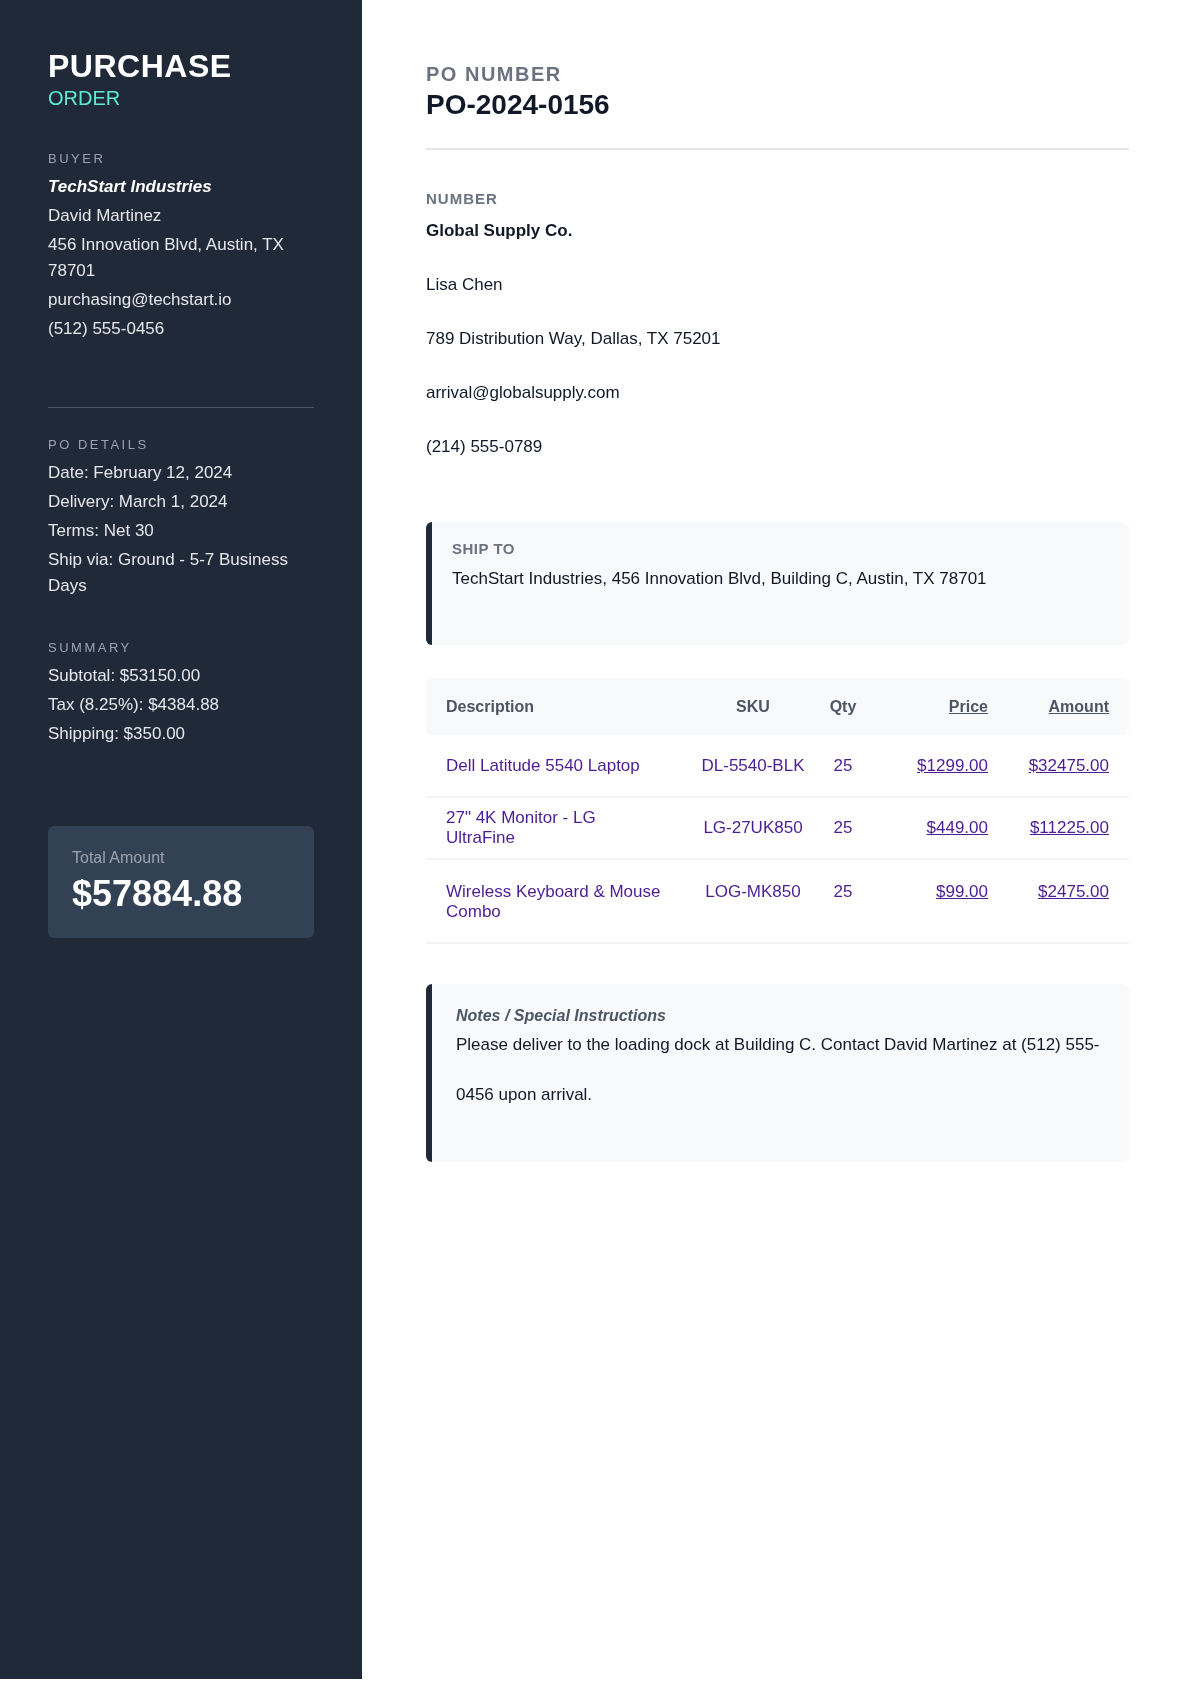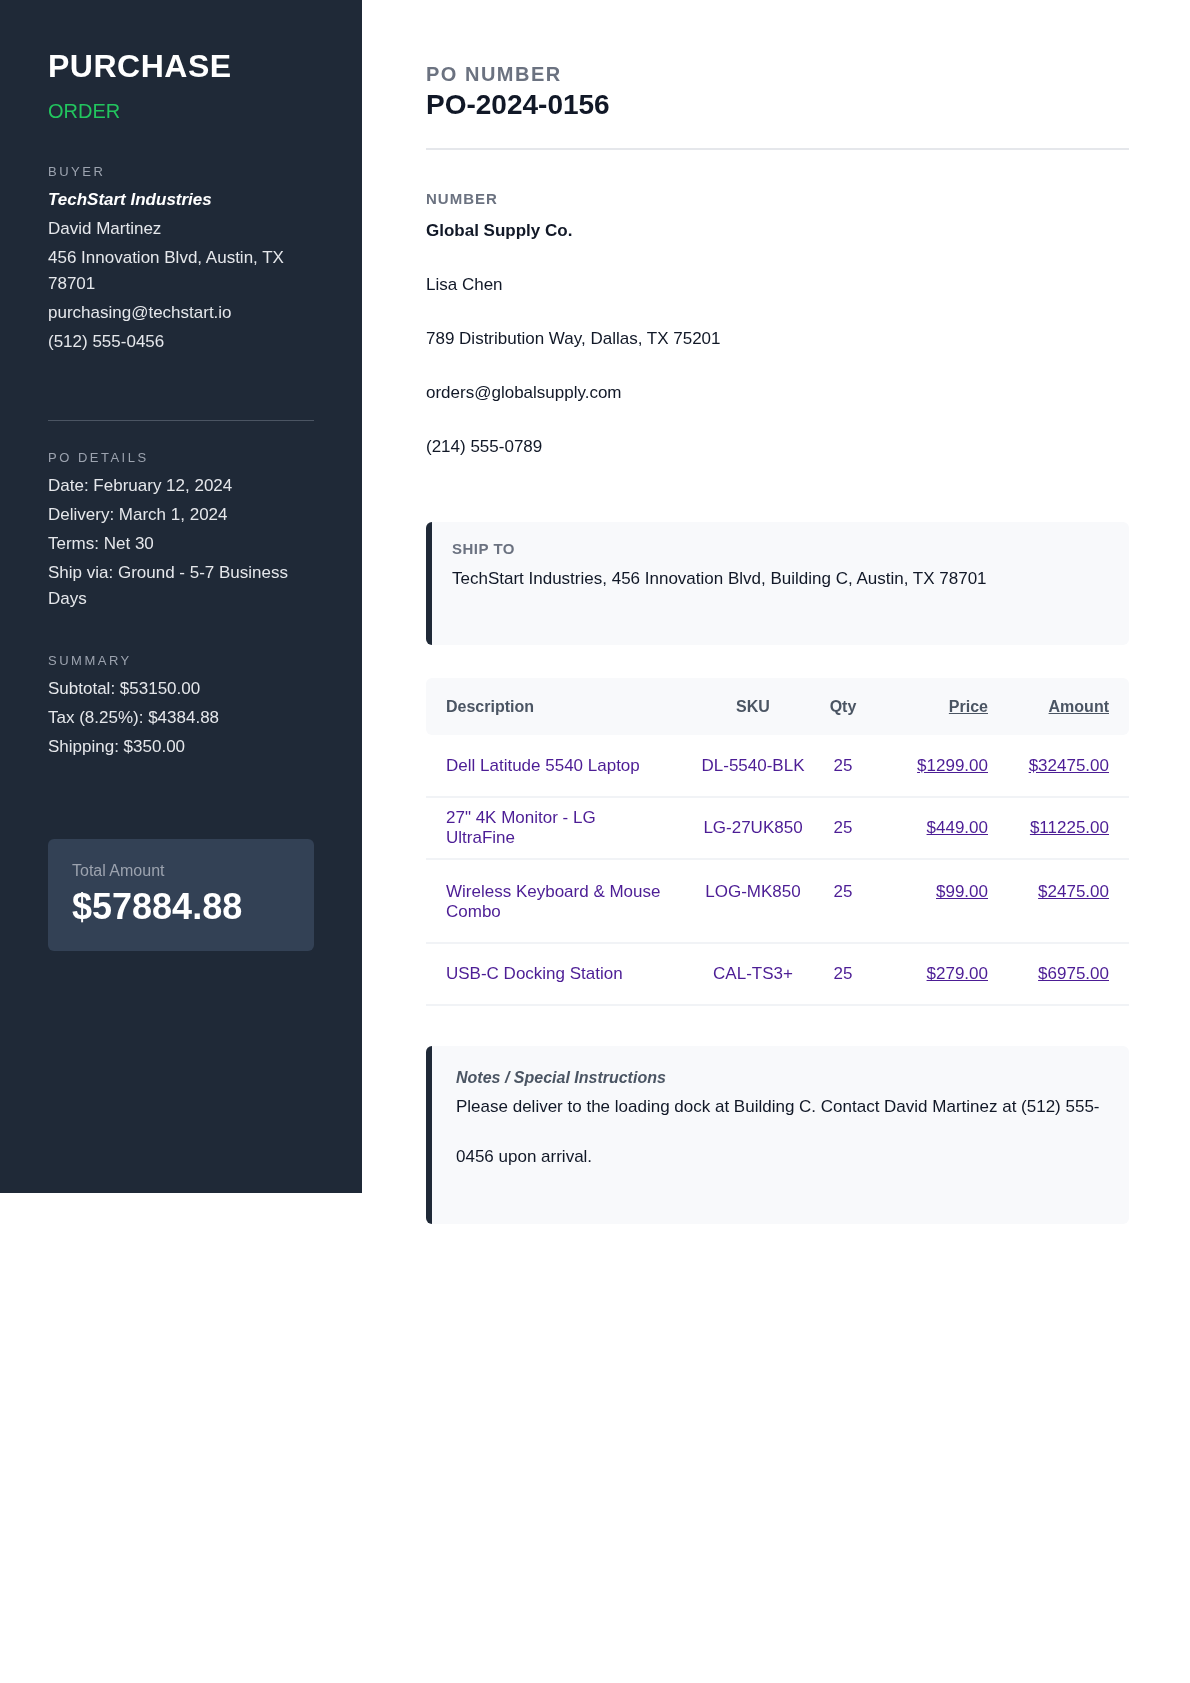--- a/index.html
+++ b/index.html
@@ -1,20 +1,20 @@
 <!DOCTYPE html>
 <html><head>
 <meta charset="utf-8">
 <style>
   * { box-sizing: border-box; margin: 0; padding: 0; }
   html, body { width: 1190px; height: 1683px; background: #ffffff; }
   body { font-family: "Liberation Sans", sans-serif; display: flex; color: #1f2937; }
-  .sidebar { width: 362px; height: 1193px; background: #1f2937; padding: 48px 48px; color: #e5e7eb; flex-shrink: 0; }
+  .sidebar { width: 362px; height: 1679px; background: #1f2937; padding: 48px 48px; color: #e5e7eb; flex-shrink: 0; }
   .title { font-size: 32px; font-weight: 700; color: #ffffff; letter-spacing: 0.5px; line-height: 36px; }
-  .subtitle { font-size: 20px; color: #22c55e; margin-top: 15px; line-height: 24px; }
+  .subtitle { font-size: 20px; color: #5eead4; margin-top: 2px; line-height: 24px; }
   .s-label { font-size: 13px; letter-spacing: 2.5px; color: #9ca3af; margin-bottom: 8px; }
   .s-line { font-size: 17px; line-height: 26px; color: #e5e7eb; margin-bottom: 3px; }
   .s-strong { font-weight: 700; color: #ffffff; font-style: italic; }
   .buyer { margin-top: 41px; }
   .divider { border: 0; border-top: 1px solid #4b5563; margin: 65px 0 29px 0; }
   .summary { margin-top: 41px; }
   .total-card { margin-top: 79px; background: #334155; border-radius: 6px; padding: 22px 24px 22px 24px; height: 112px; }
   .total-label { font-size: 16px; color: #9ca3af; line-height: 20px; }
   .total-value { font-size: 36px; font-weight: 700; color: #ffffff; margin-top: 6px; line-height: 40px; }
 
@@ -91,21 +91,21 @@
   <div class="main-inner">
     <div class="po-label">PO NUMBER</div>
     <div class="po-number">PO-2024-0156</div>
     <hr class="hr">
 
     <section>
       <div class="v-label">NUMBER</div>
       <div class="v-name">Global Supply Co.</div>
       <div class="v-line">Lisa Chen</div>
       <div class="v-line">789 Distribution Way, Dallas, TX 75201</div>
-      <div class="v-line">orders@globalsupply.com</div>
+      <div class="v-line">arrival@globalsupply.com</div>
       <div class="v-line">(214) 555-0789</div>
     </section>
 
     <section class="ship">
       <div class="ship-label">SHIP TO</div>
       <div class="ship-text">TechStart Industries, 456 Innovation Blvd, Building C, Austin, TX 78701</div>
     </section>
 
     <table>
       <colgroup>
@@ -139,27 +139,20 @@
           <td class="c-price">$449.00</td>
           <td class="c-amount">$11225.00</td>
         </tr>
         <tr class="tall">
           <td>Wireless Keyboard &amp; Mouse Combo</td>
           <td class="c-sku">LOG-MK850</td>
           <td class="c-qty">25</td>
           <td class="c-price">$99.00</td>
           <td class="c-amount">$2475.00</td>
         </tr>
-        <tr>
-          <td>USB-C Docking Station</td>
-          <td class="c-sku">CAL-TS3+</td>
-          <td class="c-qty">25</td>
-          <td class="c-price">$279.00</td>
-          <td class="c-amount">$6975.00</td>
-        </tr>
       </tbody>
     </table>
 
     <section class="notes">
       <div class="notes-label">Notes / Special Instructions</div>
       <div class="notes-text">Please deliver to the loading dock at Building C. Contact David Martinez at (512) 555-0456 upon arrival.</div>
     </section>
   </div>
 </main>
 

